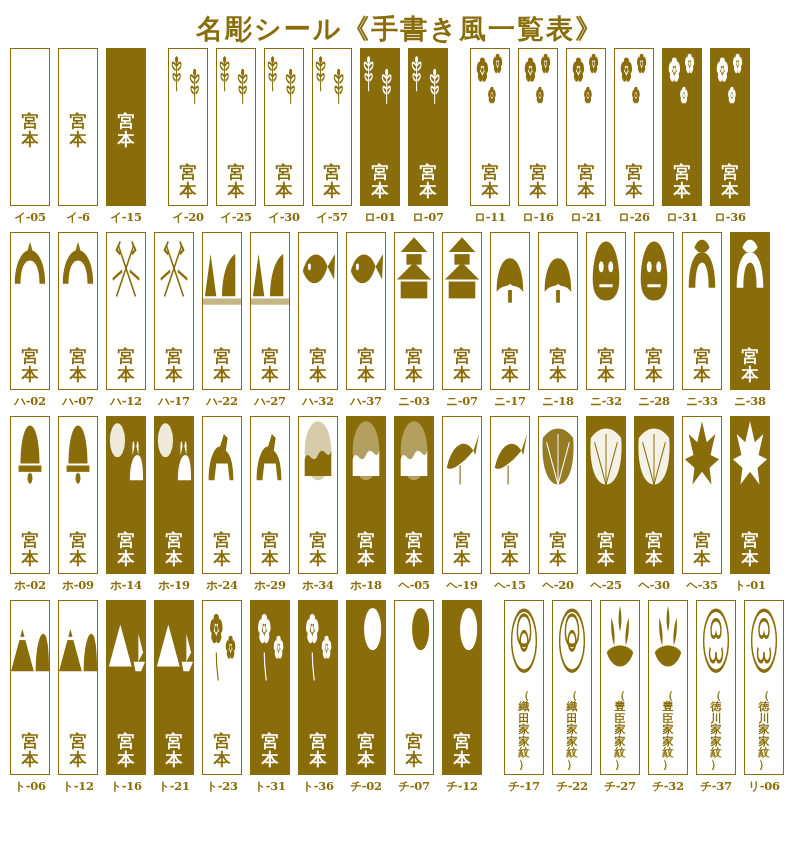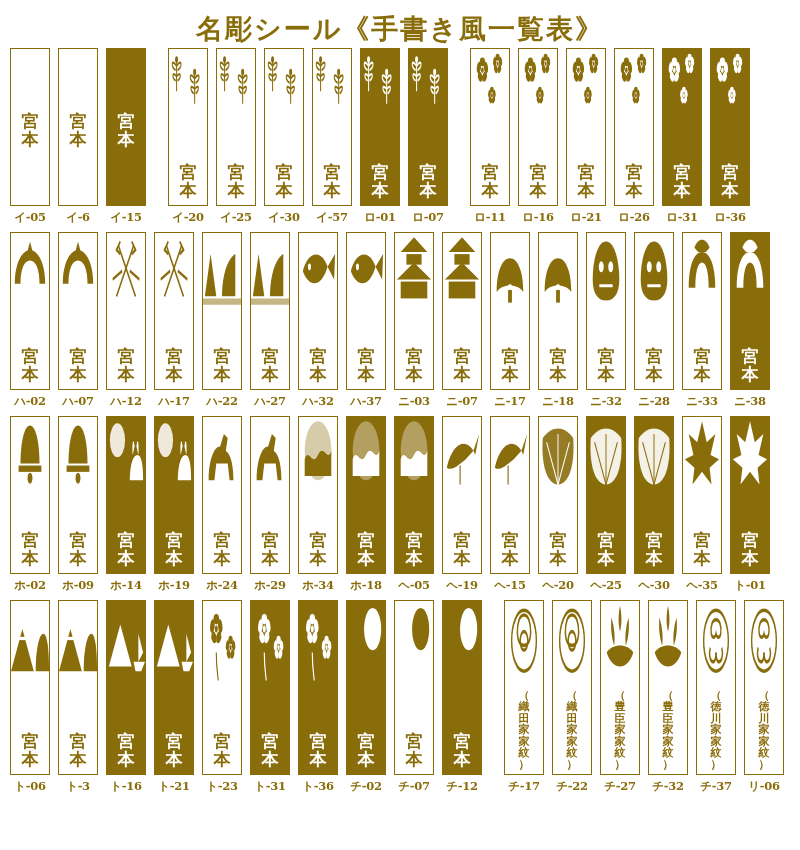--- a/index.html
+++ b/index.html
@@ -1139,21 +1139,21 @@
                     <path d="M26 30 C26 20 30 14 34 14 C38 14 40 20 40 30 Z"></path>
                     <path d="M8 16 L16 16" stroke="#ffffff" stroke-width="1.4"></path>
                   </g>
                 </svg>
               </div>
               <div class="name">
                 <span>宮</span>
                 <span>本</span>
               </div>
             </div>
-            <div class="code">ト-3</div>
+            <div class="code">ト-12</div>
           </div>
           <div class="cell">
             <div class="tile fill" style="height: 175px;">
               <div class="art">
                 <svg viewBox="0 0 40 34" preserveAspectRatio="none">
                   <g fill="#ffffff">
                     <path d="M2 28 L14 10 L26 28 Z"></path>
                     <path d="M28 26 L40 26 L36 30 L30 30 Z"></path>
                     <path d="M33 26 L33 14 L38 22 Z"></path>
                   </g>

